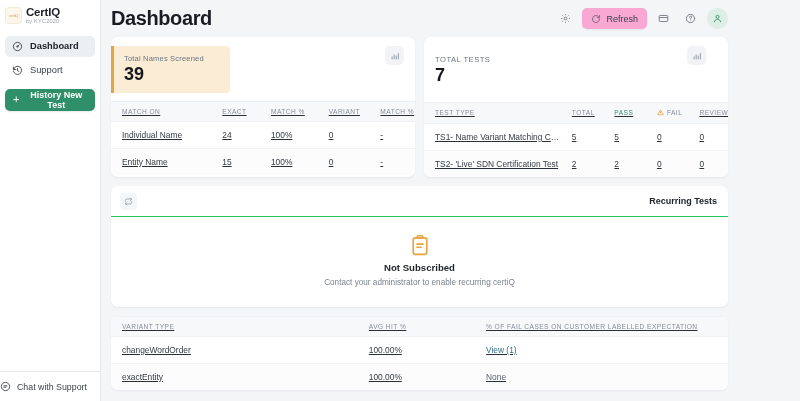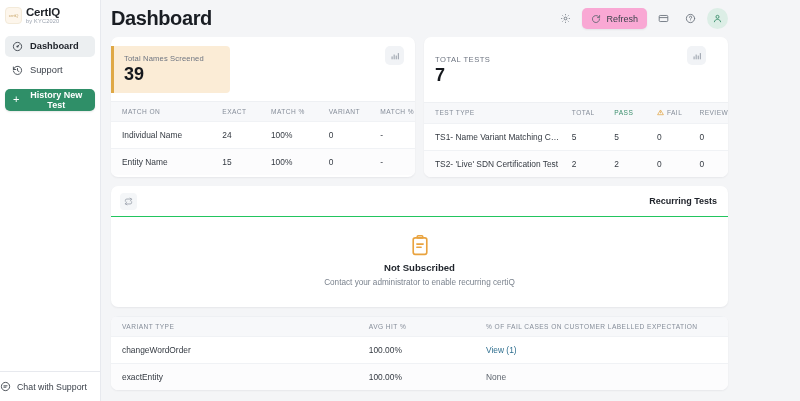--- a/index.html
+++ b/index.html
@@ -112,21 +112,21 @@
   .stat-label.caps { text-transform: uppercase; letter-spacing: 0.5px; }
   .stat-value { font-size: 18px; font-weight: bold; color: #15181d; line-height: 1.15; margin-top: 1px; }
   .stat-plain { padding: 9px 0 8px 11px; }
   .chart-chip {
     width: 19px; height: 19px; border-radius: 5px; background: #f1f3f6;
     display: flex; align-items: center; justify-content: center; color: #8d96a1;
     margin: 9px 11px 0 0; flex: 0 0 19px;
   }
   .chart-chip svg { width: 10px; height: 10px; display: block; }
 
-  table { width: 100%; border-collapse: collapse; table-layout: fixed; }
+  table { width: 100%; border-collapse: collapse; table-layout: fixed; text-decoration: underline; }
   thead th {
     background: #f7f8fa; font-size: 6.6px; letter-spacing: 0.45px;
     text-transform: uppercase; color: #858d99; font-weight: normal;
     text-align: left; padding: 6px 0 6px 11px; border-top: 1px solid #eef0f3;
   }
   tbody td {
     font-size: 8.4px; color: #343a42; padding: 8px 0 8px 11px;
     border-top: 1px solid #f0f2f5; white-space: nowrap; overflow: hidden; text-overflow: ellipsis;
   }
   tbody tr:nth-child(even) { background: #fcfcfd; }

